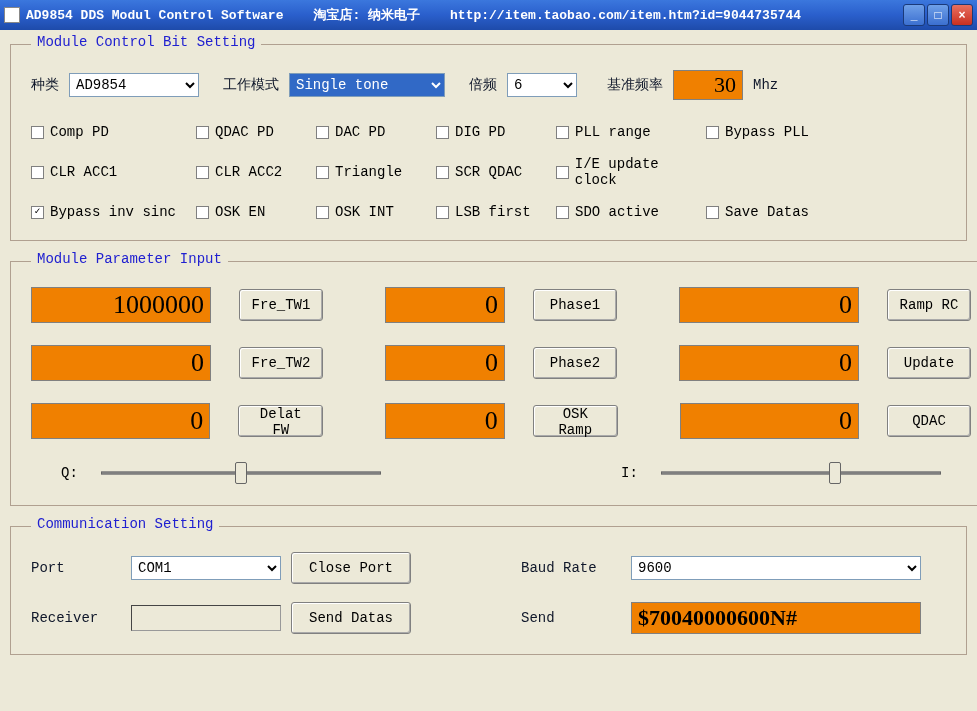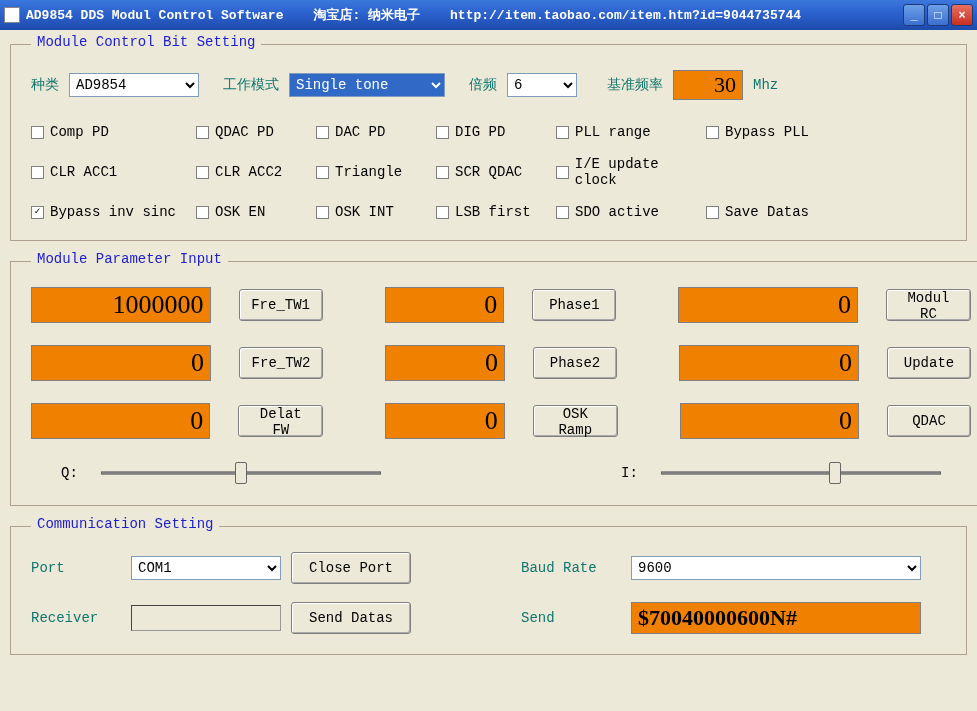--- a/index.html
+++ b/index.html
@@ -58,21 +58,21 @@
     }
     legend {
       color: #2020D0;
       padding: 0 6px;
       font-size: 14px;
       position: relative;
       top: -2px;
     }
 
     .row1 { display: flex; align-items: center; gap: 10px; margin-bottom: 24px; }
-    .lbl { color: #0f766e; font-size: 14px; }
+    .lbl { color: #0f172a; font-size: 14px; }
     .combo {
       font-family: Liberation Mono, monospace;
       font-size: 14px;
       height: 24px;
       border: 1px solid #7F9DB9;
       background: white;
       padding: 0 2px;
     }
     .combo.highlight { background: #3169C6; color: white; }
 
@@ -271,21 +271,21 @@
     <legend>Module Parameter Input</legend>
     <div id="param-rows">
         <div class="param-row">
           <div class="orange-field orange-big" style="width: 180px;">1000000</div>
           <button class="btn">Fre_TW1</button>
           <span style="width: 6px;"></span>
           <div class="orange-field orange-big" style="width: 120px;">0</div>
           <button class="btn">Phase1</button>
           <span style="width: 6px;"></span>
           <div class="orange-field orange-big" style="width: 180px;">0</div>
-          <button class="btn">Modul RC</button>
+          <button class="btn">Ramp RC</button>
         </div>
         <div class="param-row">
           <div class="orange-field orange-big" style="width: 180px;">0</div>
           <button class="btn">Fre_TW2</button>
           <span style="width: 6px;"></span>
           <div class="orange-field orange-big" style="width: 120px;">0</div>
           <button class="btn">Phase2</button>
           <span style="width: 6px;"></span>
           <div class="orange-field orange-big" style="width: 180px;">0</div>
           <button class="btn">Update</button>

